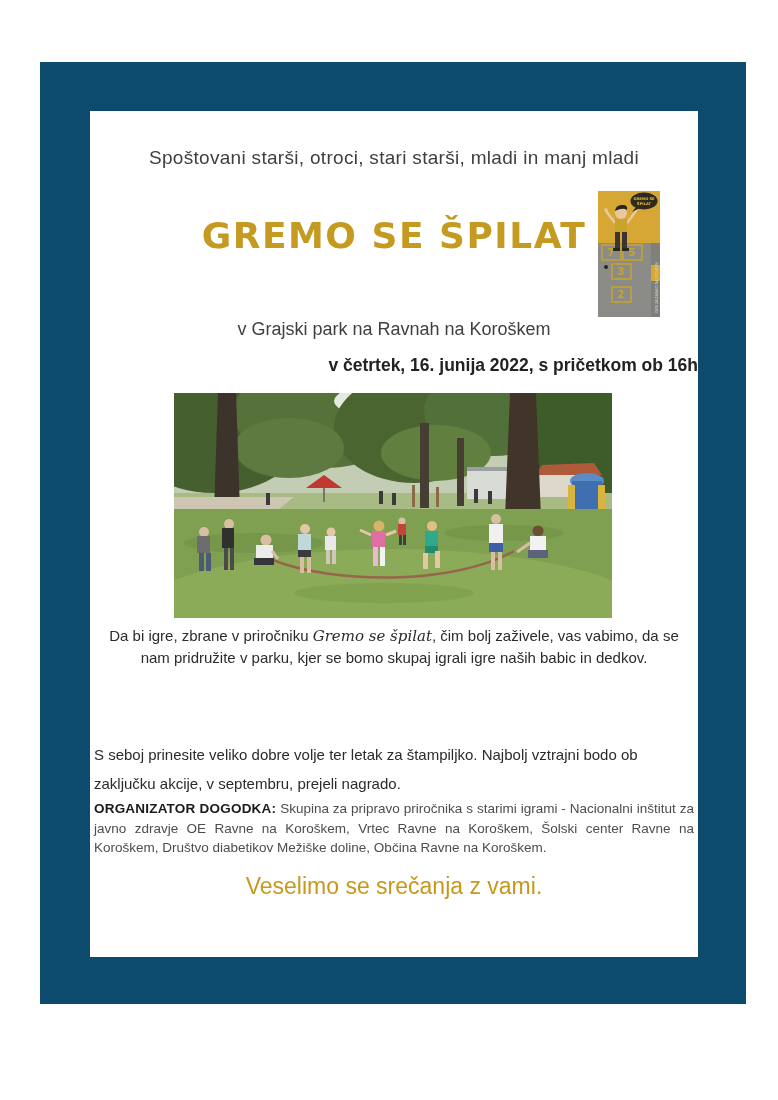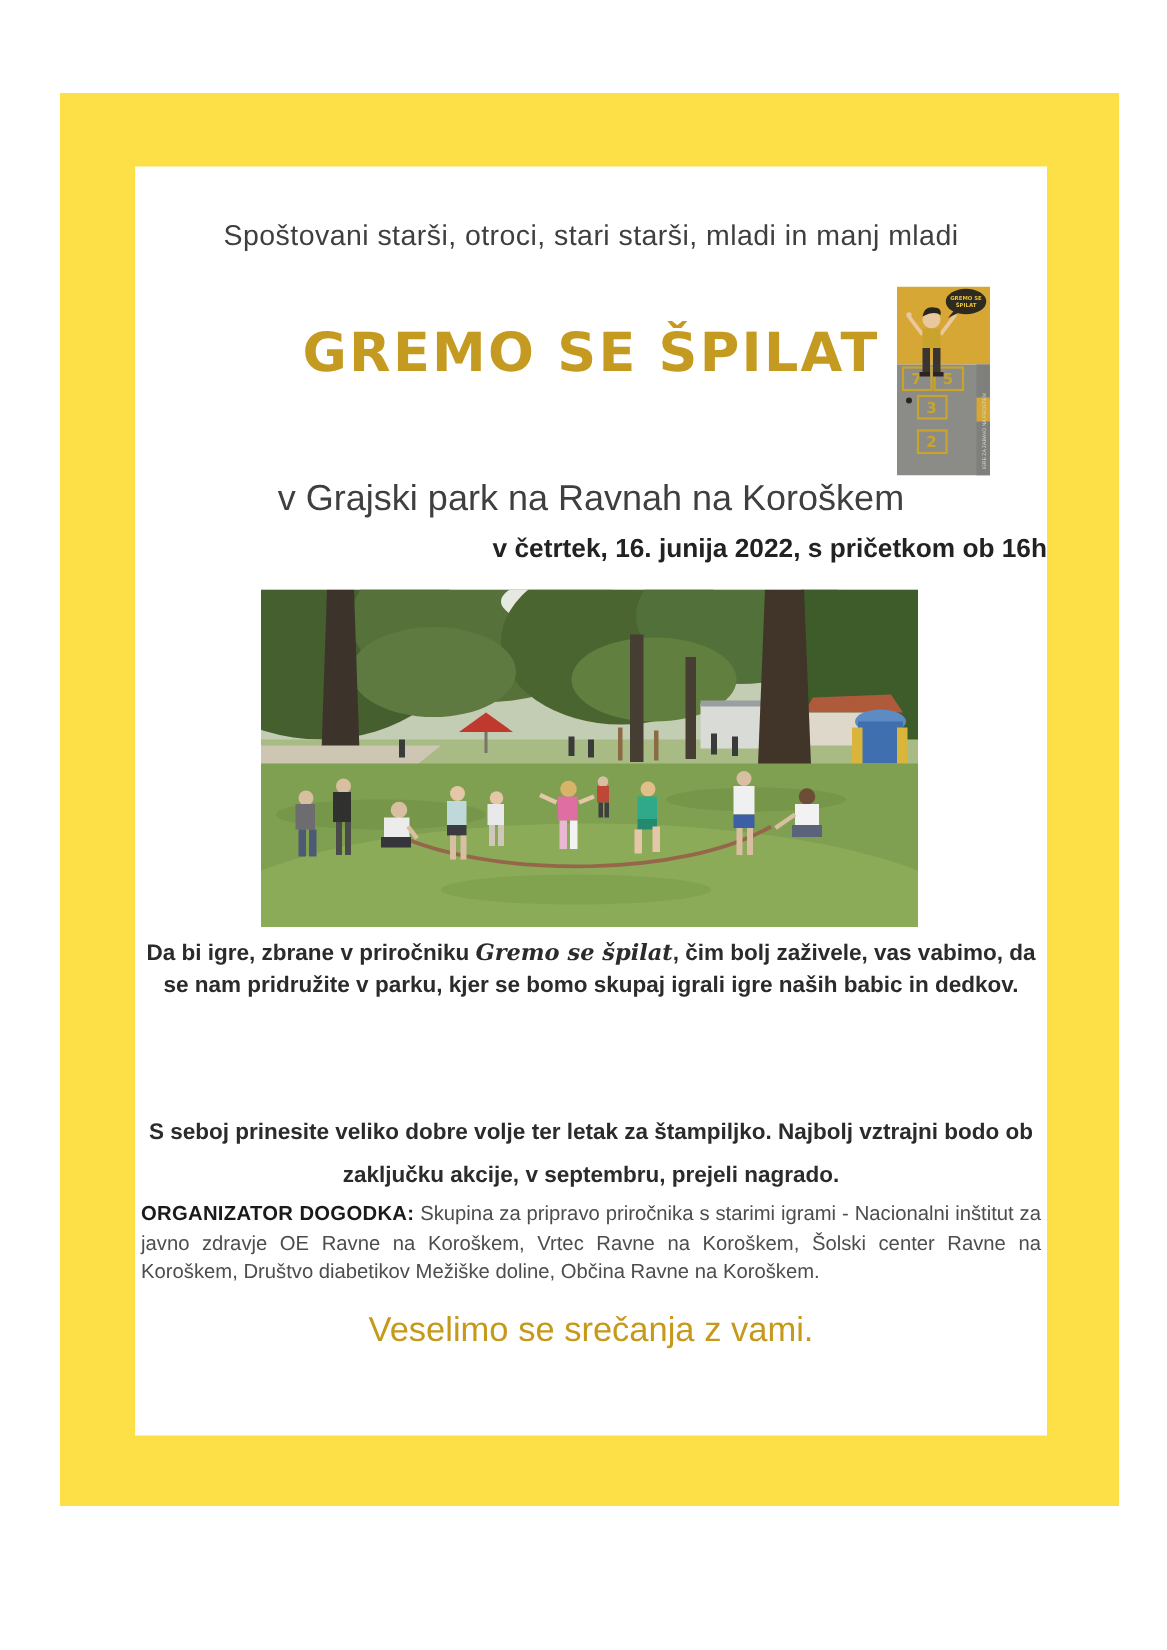--- a/index.html
+++ b/index.html
@@ -1,49 +1,49 @@
 <!DOCTYPE html>
 <html><head>
 <meta charset="utf-8">
 <style>
   * { margin:0; padding:0; box-sizing:border-box; }
   html,body { background:#ffffff; }
   body { font-family:"Liberation Sans", sans-serif; }
   .page { position:relative; width:778px; height:1100px; background:#ffffff; overflow:hidden; }
-  .frame { position:absolute; left:40px; top:62px; width:706px; height:942px; background:#fde047; }
+  .frame { position:absolute; left:40px; top:62px; width:706px; height:942px; background:#0c4a6e; }
   .content { position:absolute; left:50px; top:49px; width:608px; height:846px; background:#ffffff; }
 
   .greeting { position:absolute; top:36px; left:0; width:100%; text-align:center;
               font-size:19px; color:#3f3f3f; letter-spacing:0.3px; }
 
   .title { position:absolute; top:104px; left:0; width:100%; text-align:center;
            font-family:"DejaVu Sans", sans-serif; font-weight:bold; font-size:36px;
            color:#C49B20; letter-spacing:1.5px; }
 
   .logo { position:absolute; top:80px; left:508px; width:62px; height:126px; }
   .logo svg { display:block; width:100%; height:100%; }
 
   .location { position:absolute; top:208px; left:0; width:100%; text-align:center;
-              font-size:24px; color:#3f3f3f; }
+              font-size:18px; color:#3f3f3f; }
 
   .datetime { position:absolute; top:244px; left:0; width:100%; text-align:right;
               font-size:17.5px; font-weight:bold; color:#222222; }
 
   .photo { position:absolute; top:282px; left:84px; width:438px; height:225px; overflow:hidden; }
   .photo svg { display:block; width:438px; height:225px; }
 
   .intro { position:absolute; top:514px; left:4px; width:600px; text-align:center;
-           font-size:15px; font-weight:bold; color:#2b2b2b; line-height:21px; }
+           font-size:15px; font-weight:normal; color:#2b2b2b; line-height:21px; }
   .handbook { font-style:italic; font-family:"DejaVu Serif", serif; }
 
   .slogan { position:absolute; top:570px; left:0; width:100%; text-align:center;
             font-size:15px; font-weight:bold; color:#D9A62B; }
 
-  .bring { position:absolute; top:629px; left:4px; width:600px; text-align:center;
-           font-size:15px; font-weight:bold; color:#2b2b2b; line-height:29px; }
+  .bring { position:absolute; top:629px; left:4px; width:600px; text-align:left;
+           font-size:15px; font-weight:normal; color:#2b2b2b; line-height:29px; }
 
   .organizer { position:absolute; top:688px; left:4px; width:600px; text-align:justify;
                font-size:13.5px; color:#4d4d4d; line-height:19.5px; }
   .organizer strong { color:#1a1a1a; font-weight:bold; letter-spacing:0.2px;margin-top:45px; }
 
   .closing { position:absolute; top:762px; left:0; width:100%; text-align:center;
              font-size:23px; font-weight:normal; color:#C6991B; }
 </style>
 </head>
 <body>

